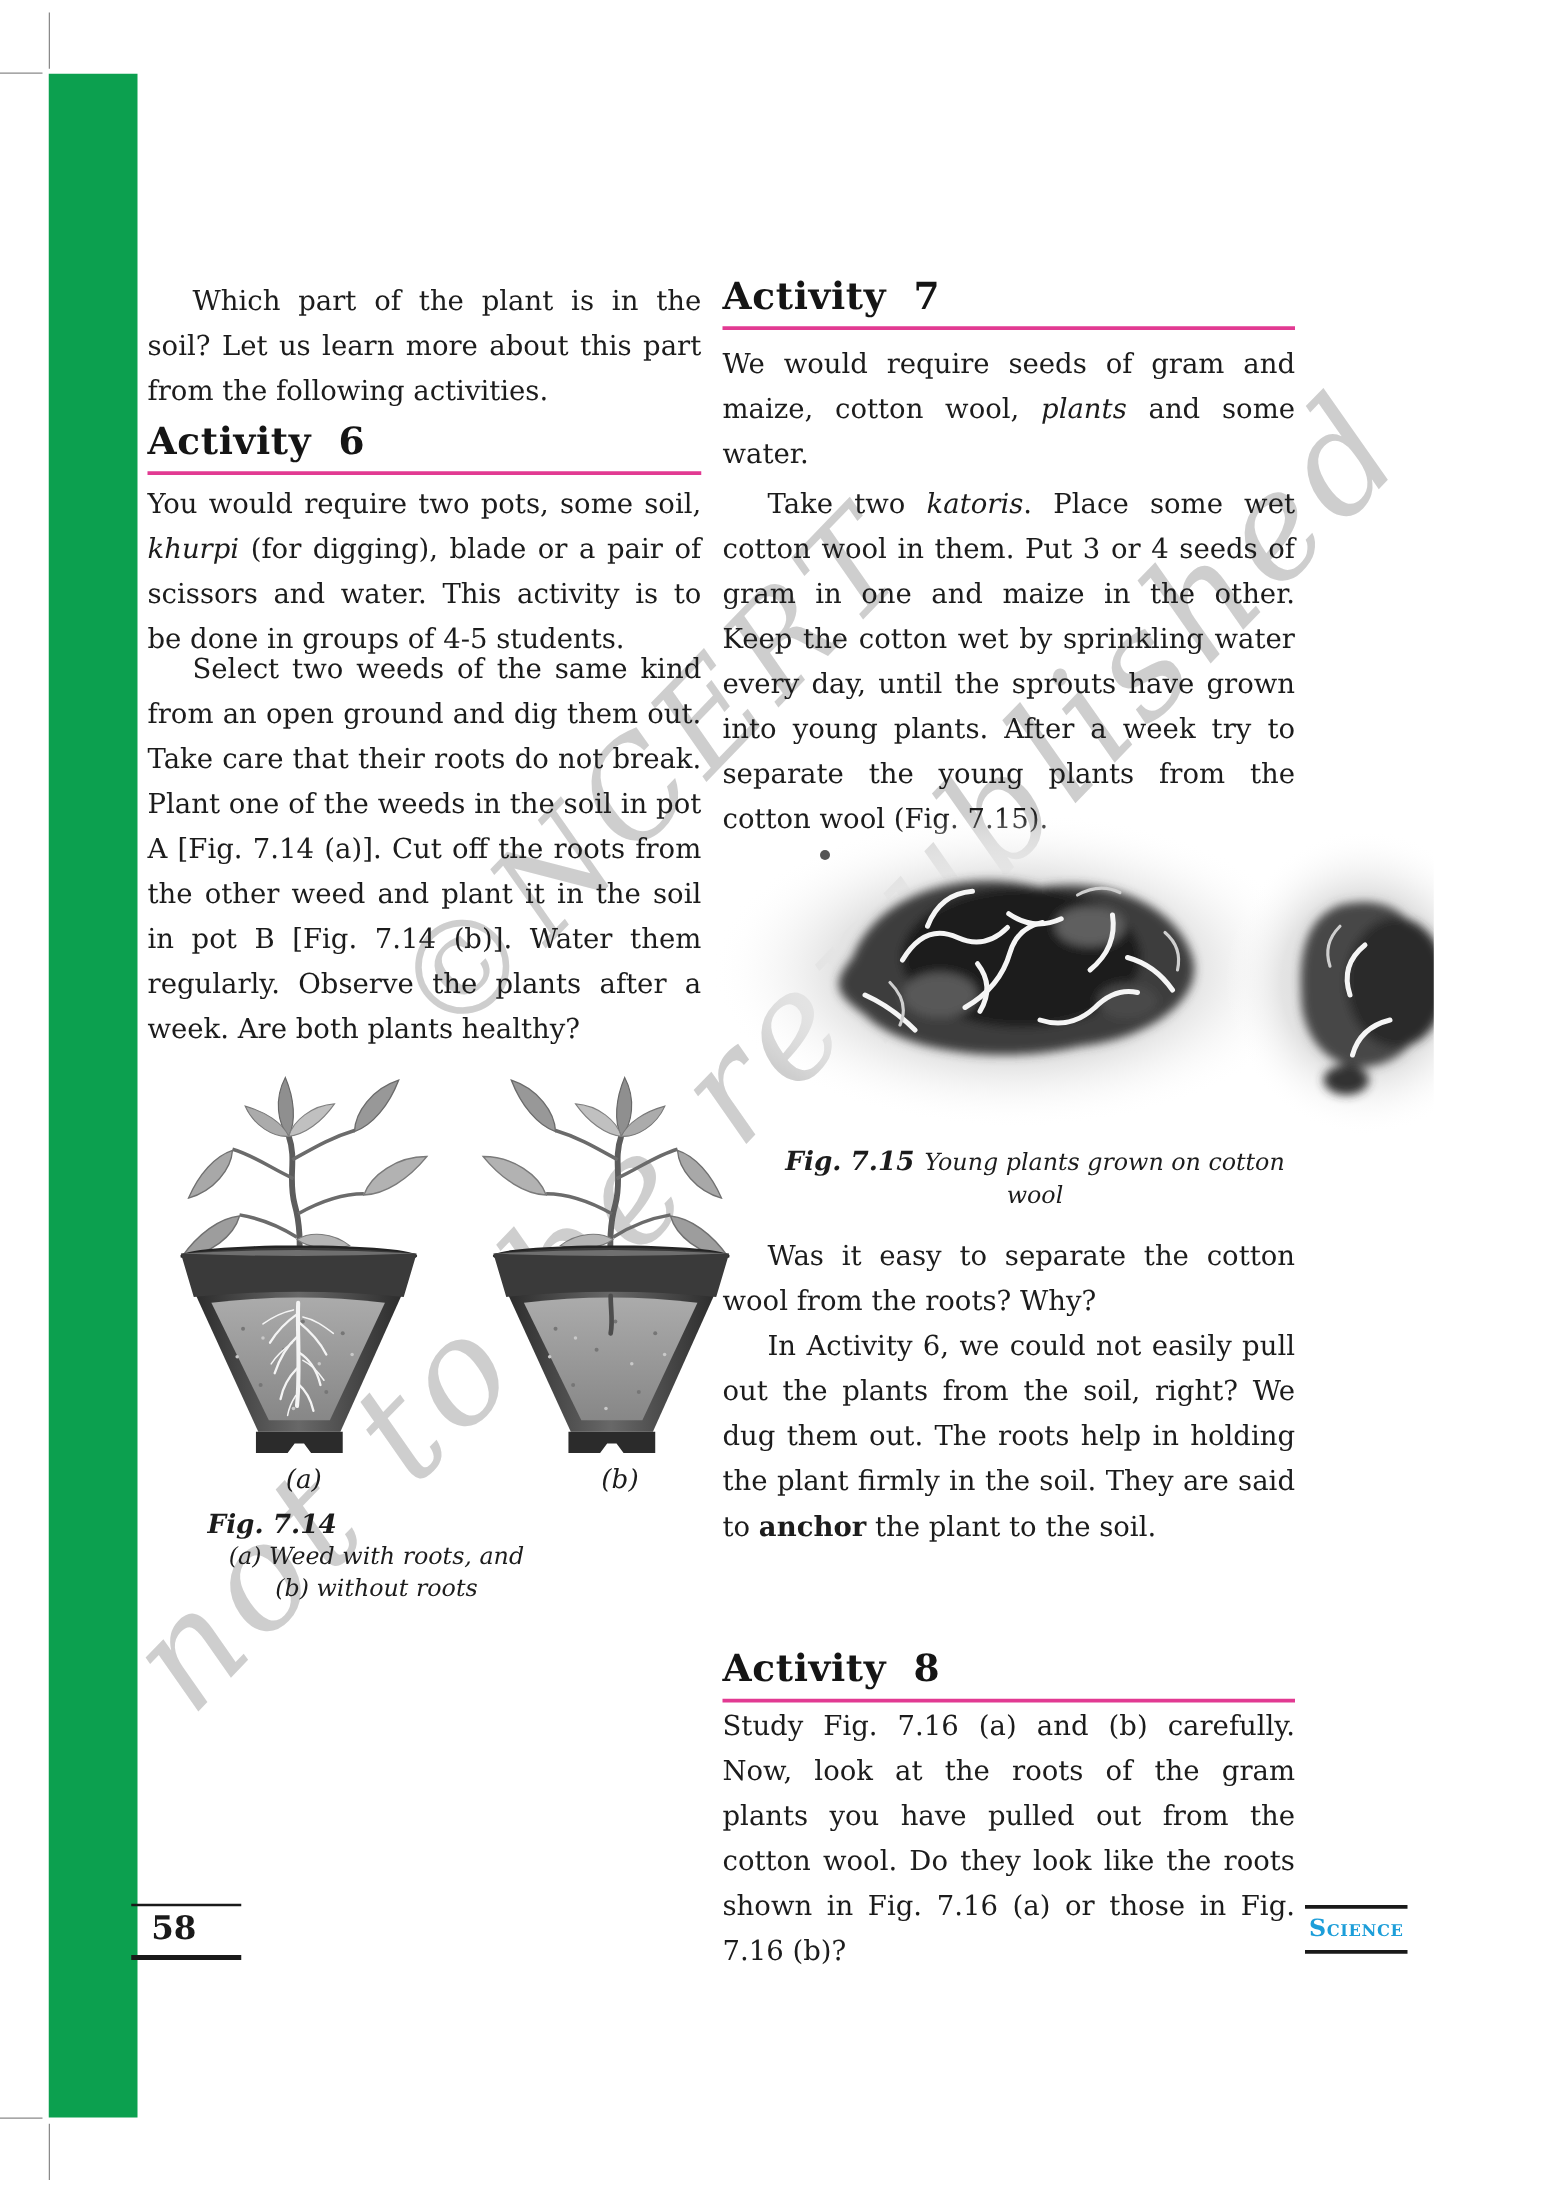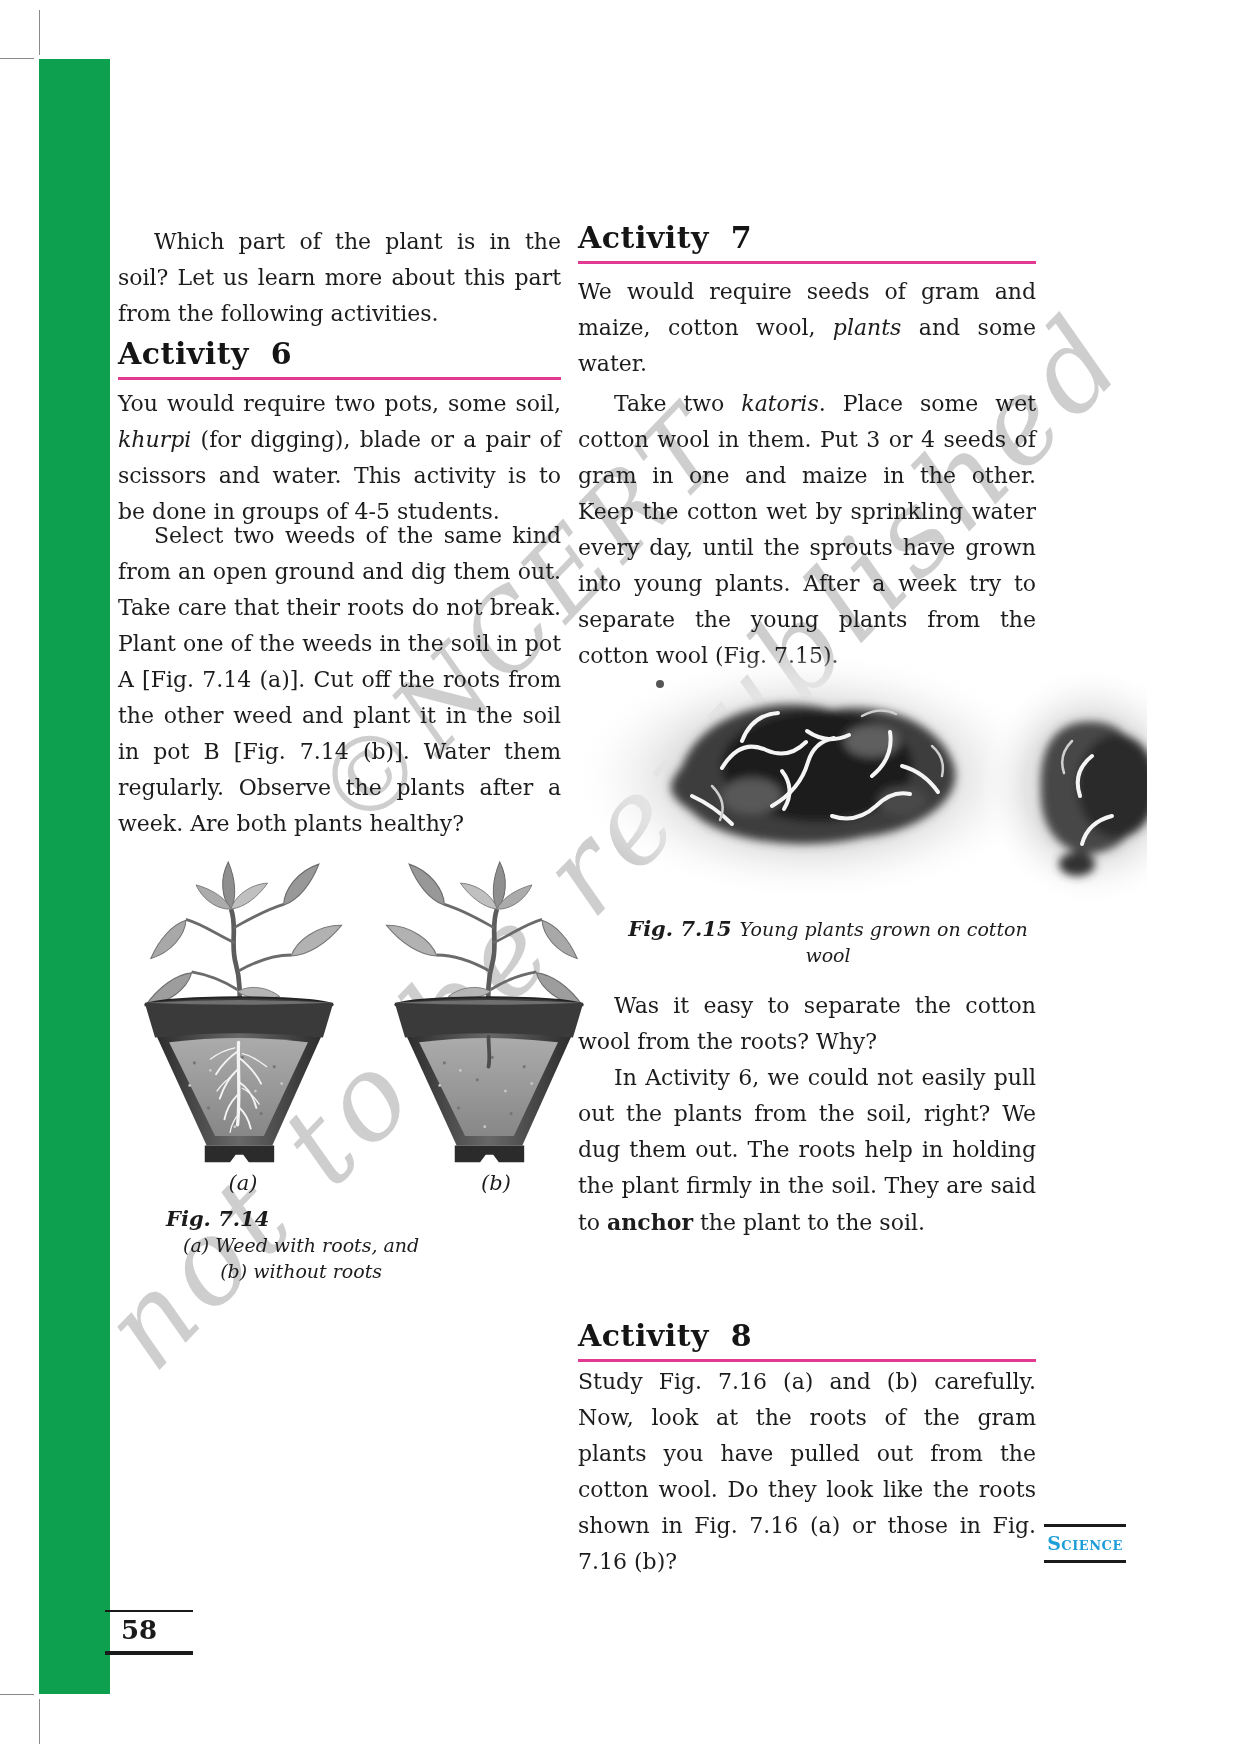--- a/index.html
+++ b/index.html
@@ -69,21 +69,21 @@
   .fig715{position:absolute;left:0;top:450px;width:100%;height:262px;}
   .fig715 svg{position:absolute;left:-6px;top:0;width:575px;height:262px;}
   .fig715-caption{
     position:absolute;left:35px;top:720px;width:430px;
     text-align:center;font-size:19px;line-height:26px;
   }
   .fig715-caption .cap-label{margin-right:8px;}
   .fig715-caption .cap-text{font-style:italic;}
   
   .page-number-block{
-    position:absolute;left:105px;top:1610px;width:88px;z-index:3;
+    position:absolute;left:105px;top:1523px;width:88px;z-index:3;
     border-top:2px solid #1a1a1a;border-bottom:4px solid #1a1a1a;
     padding:4px 0 6px 16px;box-sizing:border-box;
   }
   .page-number{font-size:26px;font-weight:700;color:#1a1a1a;line-height:1.1;}
   .science-block{
     position:absolute;left:1044px;top:1524px;width:82px;z-index:3;
     border-top:3px solid #1a1a1a;border-bottom:3px solid #1a1a1a;
     padding:6px 0;box-sizing:border-box;text-align:center;
   }
   .science-label{

